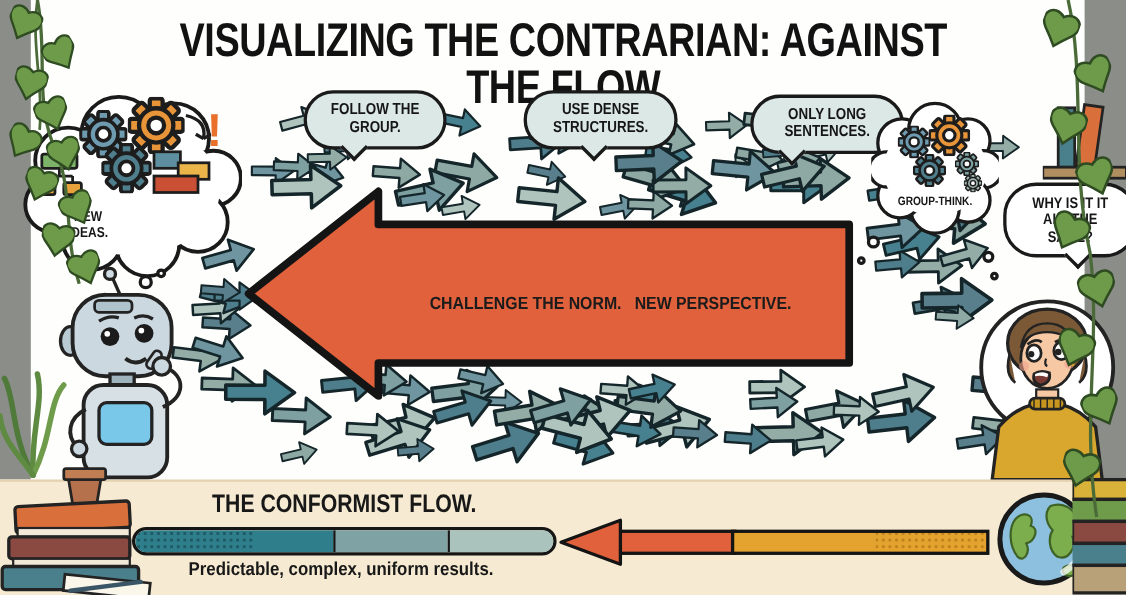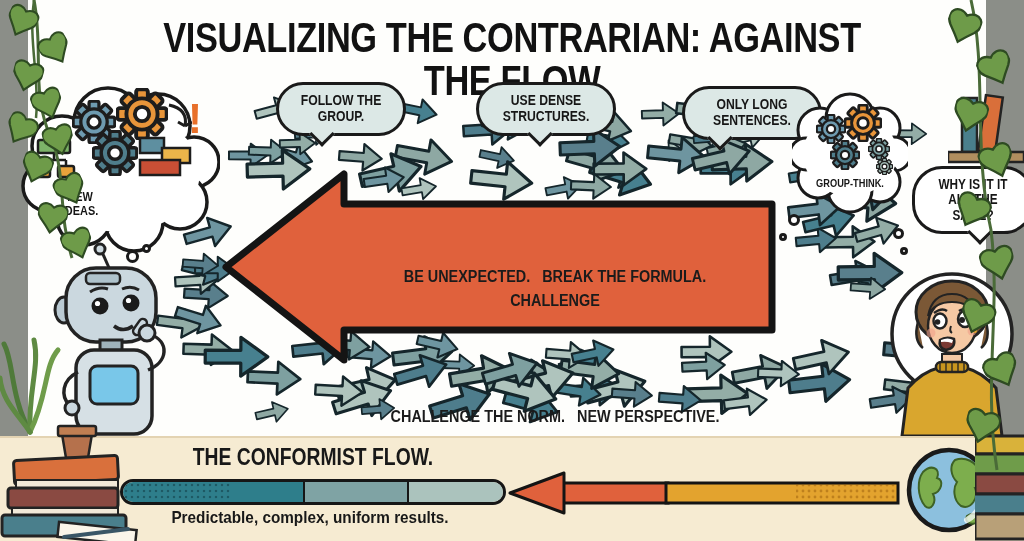--- a/index.html
+++ b/index.html
@@ -636,23 +636,20 @@
     </div>
 
   <div class="title">
     <span class="cond" style="transform:scaleX(.8)">VISUALIZING THE CONTRARIAN: AGAINST THE FLOW</span>
   </div>
 
   <svg class="main-arrow-svg" width="562" height="206" viewBox="0 0 562 206">
     <path d="M6,103 L124,10 L124,40 L552,40 L552,166 L124,166 L124,196 Z" stroke="#141414" stroke-width="7" stroke-linejoin="round" style="fill: rgb(224, 97, 60);"></path>
   </svg>
   <div class="main-arrow-text">
-    <div class="sub">
-      <span class="cond9">BE UNEXPECTED.   BREAK THE FORMULA.   CHALLENGE</span>
-    </div>
     <div class="sub">
       <span class="cond9">CHALLENGE THE NORM.   NEW PERSPECTIVE.</span>
     </div>
   </div>
 
   <div class="cloud" style="left:20px;top:84px;width:200px;height:172px;">
     <svg class="bg" width="200" height="172" viewBox="0 0 200 172">
       <g fill="#FFFFFF" stroke="#1A1A1A" stroke-width="3.5">
         <circle cx="42" cy="62" r="30"></circle>
           <circle cx="88" cy="38" r="34"></circle>

